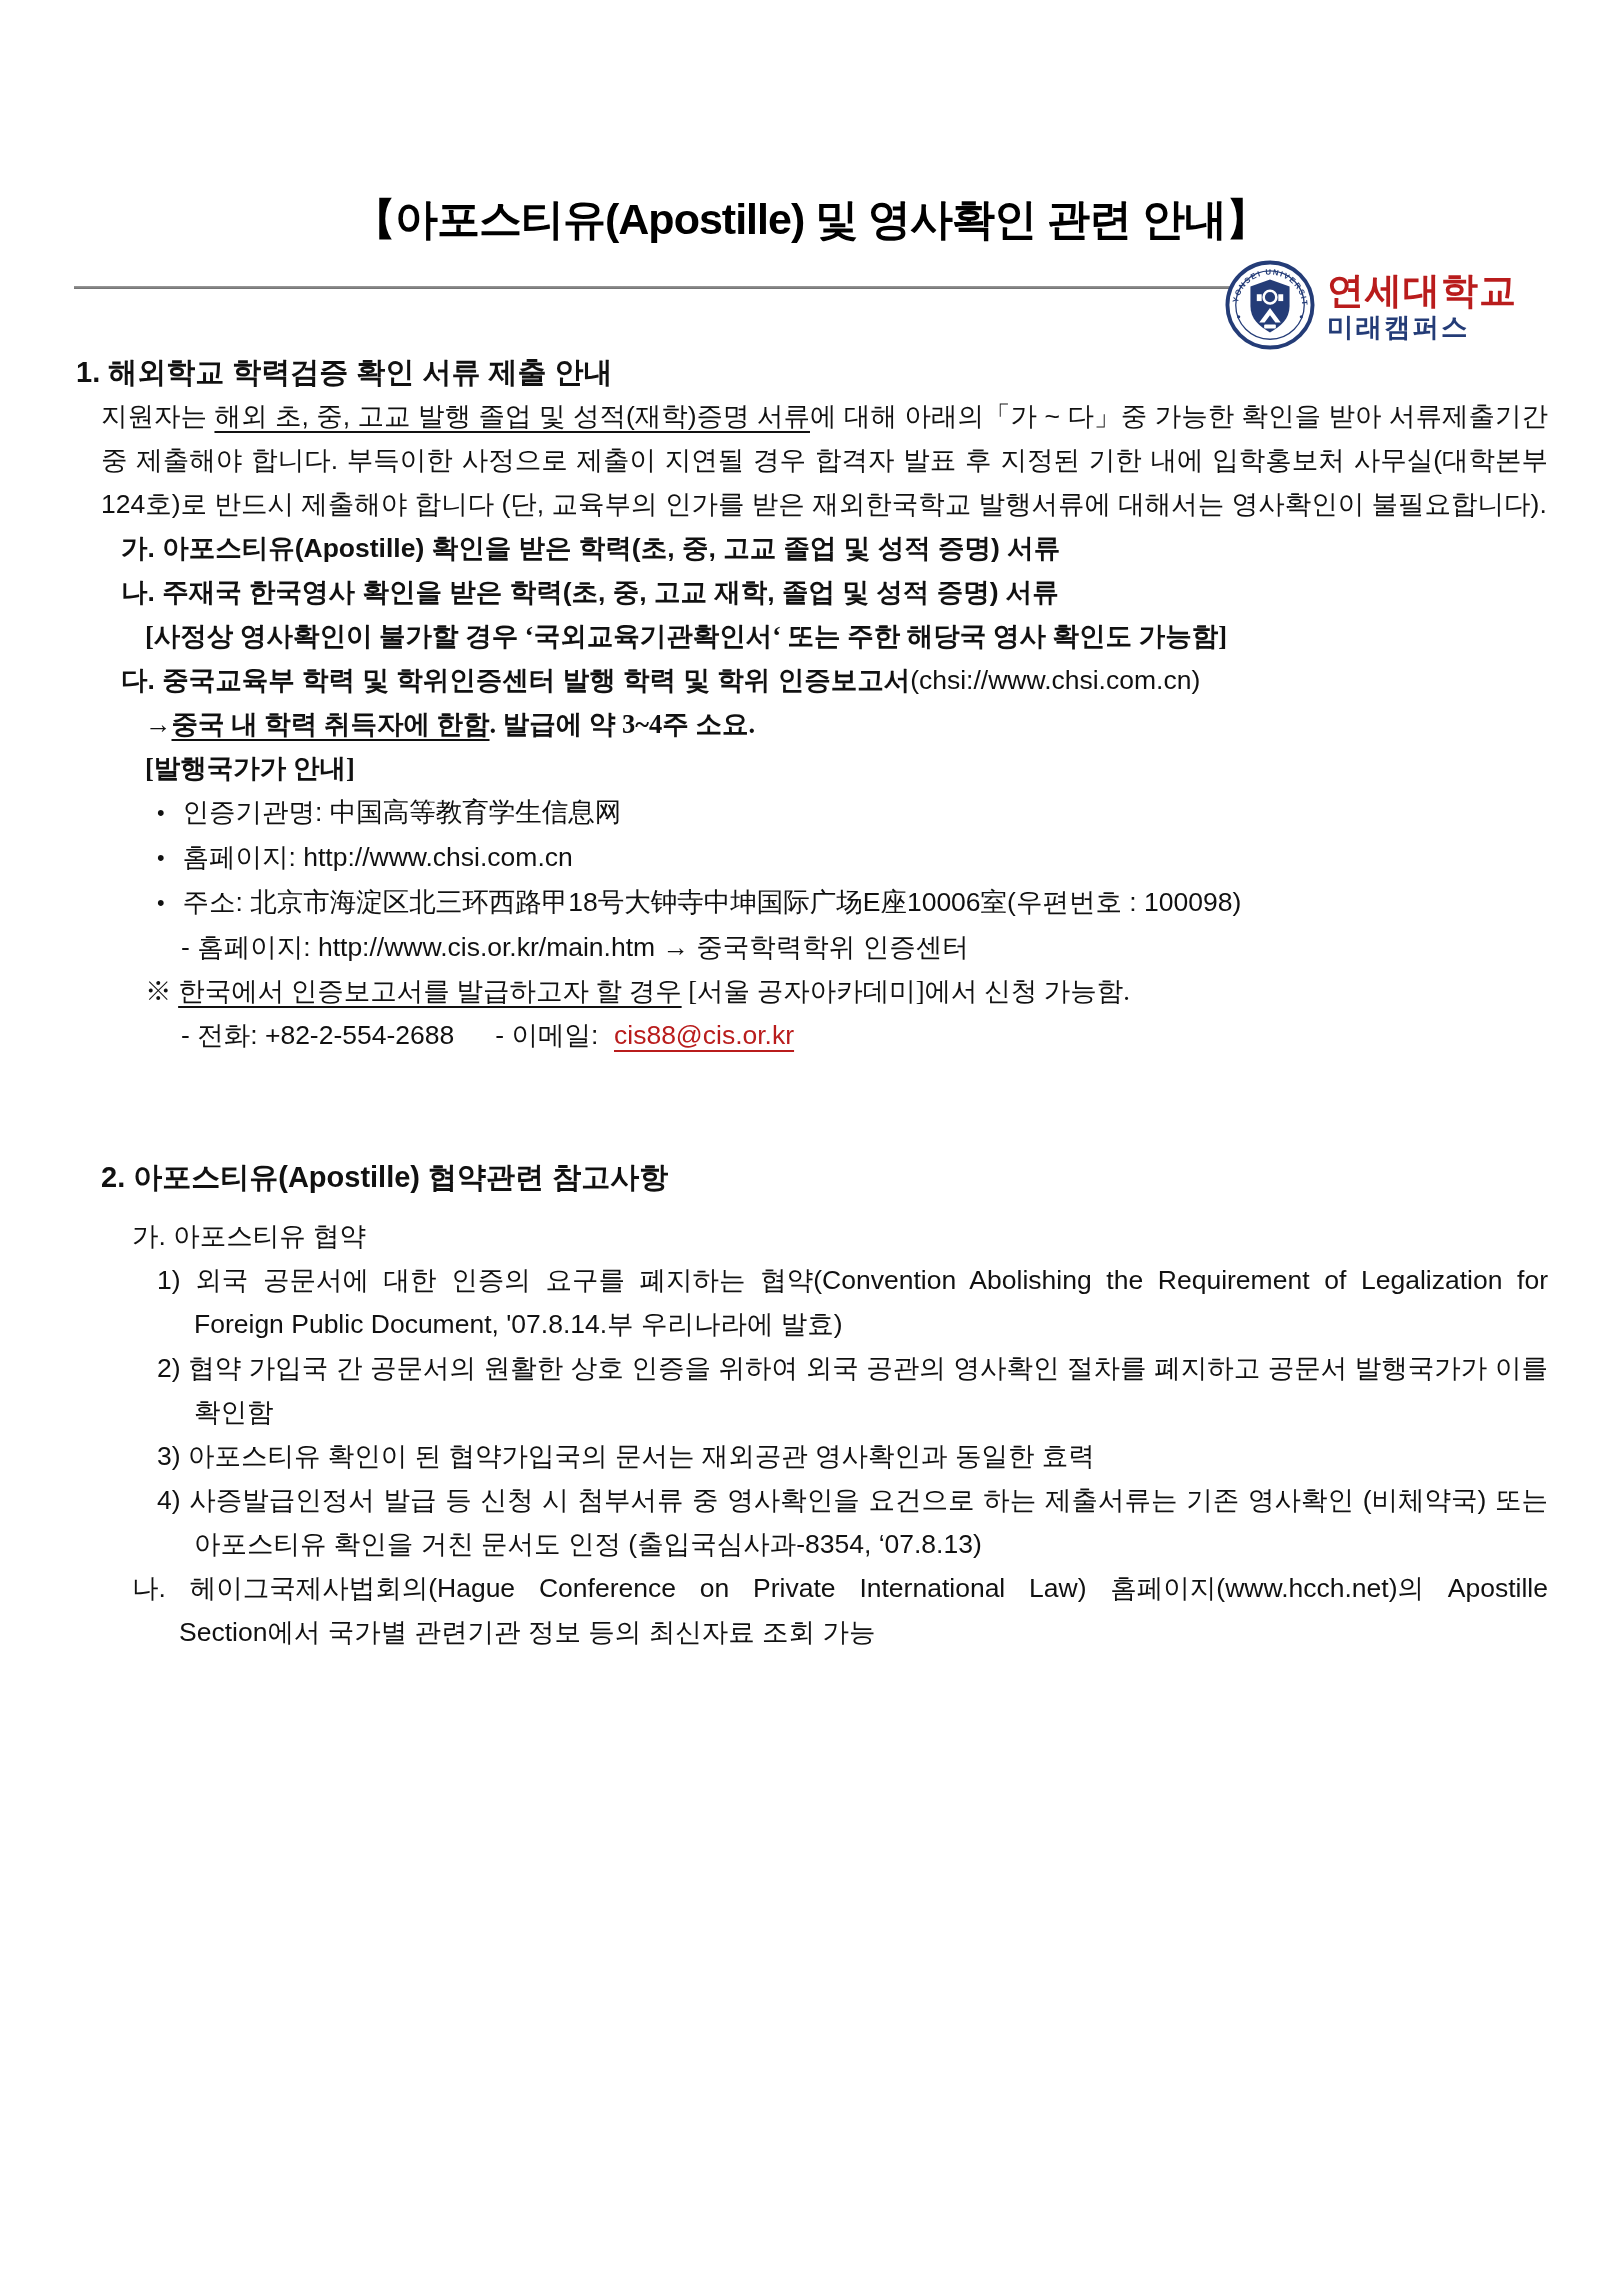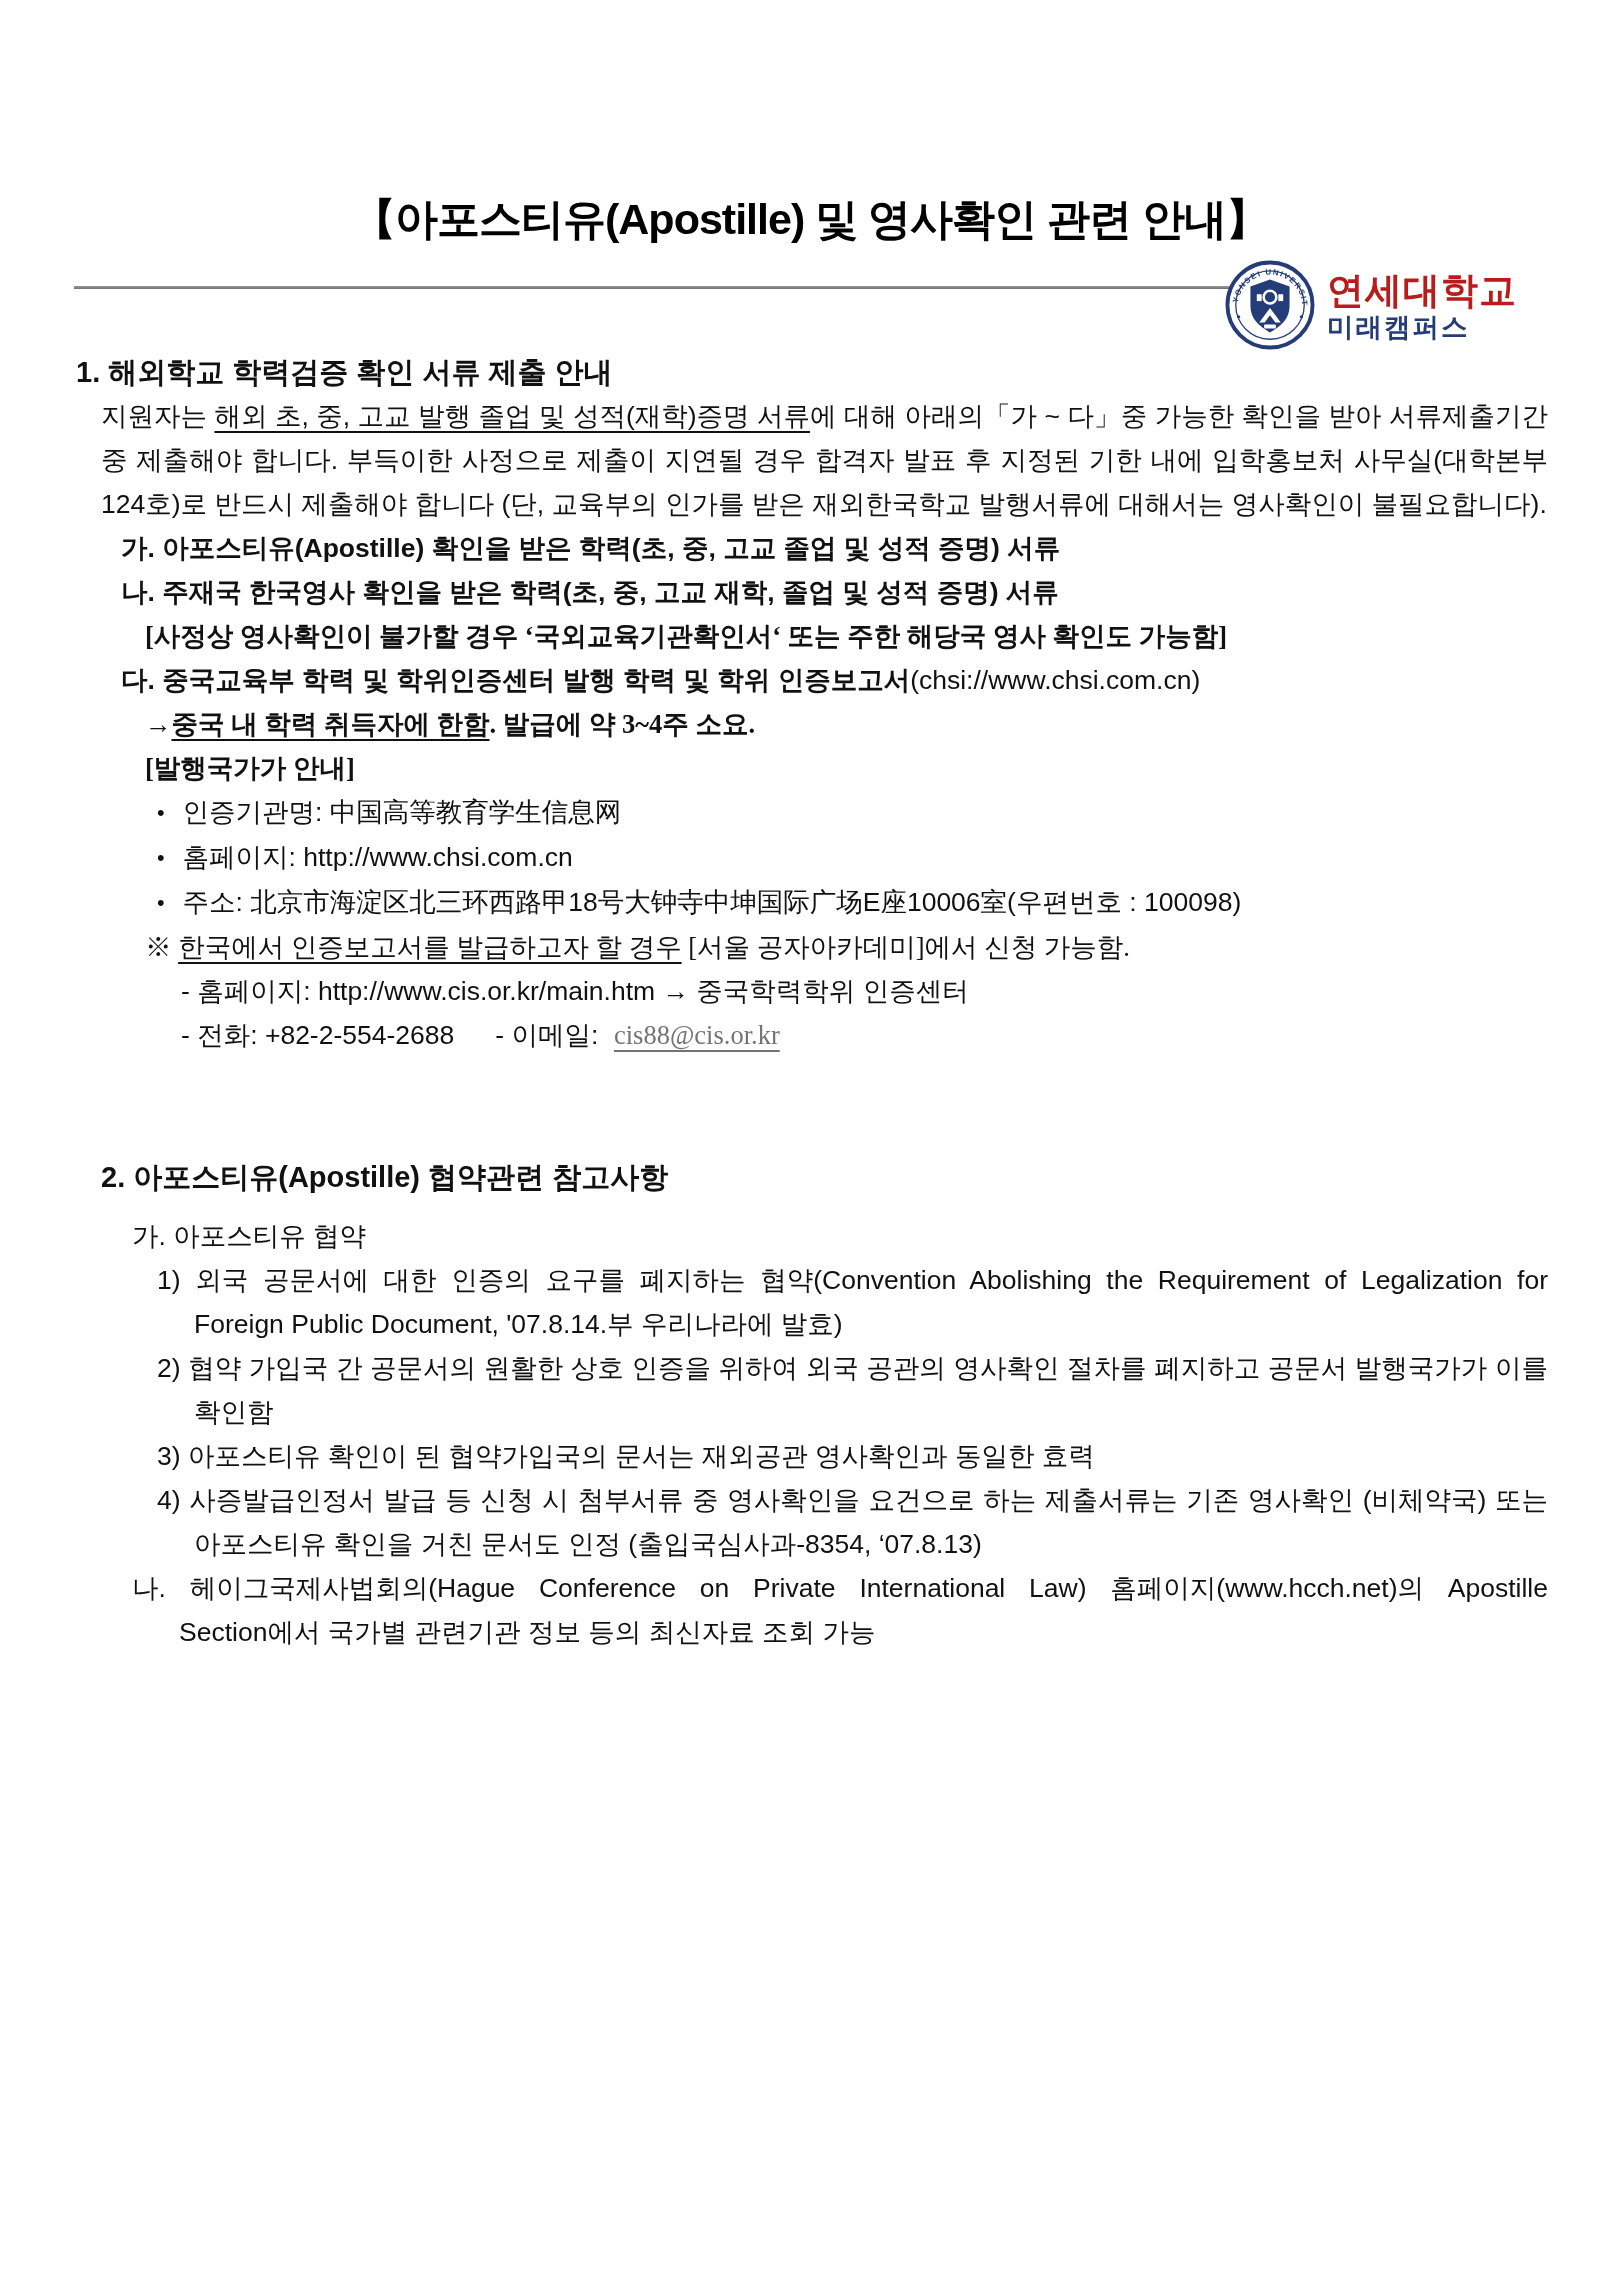--- a/index.html
+++ b/index.html
@@ -43,21 +43,21 @@
   .u2 { margin-left:157px; }
 
   .s1-head { margin-top:101px; }
   .s2-head { margin-top:98px; }
   .s2-ga { margin-top:14.7px; }
 
   .bullet-dot { display:inline-block; width:25.5px; font-size:21.6px; vertical-align:1px; }
   .hang38 { padding-left:37px; text-indent:-37px; }
   .hang48 { padding-left:47px; text-indent:-47px; }
 
-  .email-link { color:#737373; text-decoration:underline; text-underline-offset:5.9px; cursor:pointer;font-family:Liberation Serif, serif; }
+  .email-link { color:#b91c1c; text-decoration:underline; text-underline-offset:5.9px; cursor:pointer; }
   .gap-lg { display:inline-block; width:41px; }
   .gap-sm { display:inline-block; width:15.7px; }
 </style>
 </head>
 <body>
 
 <div class="page">
 
   <div class="header-rule"></div>
   <div class="logo">
@@ -101,23 +101,23 @@
     <p class="body-txt t2 keep"><span class="bold">다. 중국교육부 학력 및 학위인증센터 발행 학력 및 학위 인증보고서</span><span>(chsi://www.chsi.com.cn)</span></p>
 
     <p class="body-txt bold t3 keep"><span>→</span><span class="u">중국 내 학력 취득자에 한함</span><span>. 발급에 약 3~4주 소요.</span></p>
 
     <p class="body-txt bold t3">[발행국가가 안내]</p>
 
     <p class="body-txt u2"><span class="bullet-dot">•</span><span>인증기관명:</span> <span>中国高等教育学生信息网</span></p>
     <p class="body-txt u2"><span class="bullet-dot">•</span><span>홈페이지:</span> <span>http://www.chsi.com.cn</span></p>
     <p class="body-txt u2"><span class="bullet-dot">•</span><span>주소:</span> <span>北京市海淀区北三环西路甲18号大钟寺中坤国际广场E座10006室(우편번호 : 100098)</span></p>
 
+    <p class="body-txt t5">- 홈페이지: http://www.cis.or.kr/main.htm → 중국학력학위 인증센터</p>
+
     <p class="body-txt t3 keep"><span>※ </span><span class="u">한국에서 인증보고서를 발급하고자 할 경우</span><span> [서울 공자아카데미]에서 신청 가능함.</span></p>
-
-    <p class="body-txt t5">- 홈페이지: http://www.cis.or.kr/main.htm → 중국학력학위 인증센터</p>
 
     <p class="body-txt t5"><span>- 전화: +82-2-554-2688</span><span class="gap-lg"></span><span>- 이메일:</span><span class="gap-sm"></span><a class="email-link">cis88@cis.or.kr</a></p>
   </section>
 
   <section>
     <h2 class="sec-head t1 s2-head">2. 아포스티유(Apostille) 협약관련 참고사항</h2>
 
     <p class="body-txt u1 s2-ga keep">가. 아포스티유 협약</p>
 
     <p class="body-txt u2 just keep hang38">1) 외국 공문서에 대한 인증의 요구를 폐지하는 협약(Convention Abolishing the Requirement of Legalization for Foreign Public Document, '07.8.14.부 우리나라에 발효)</p>

